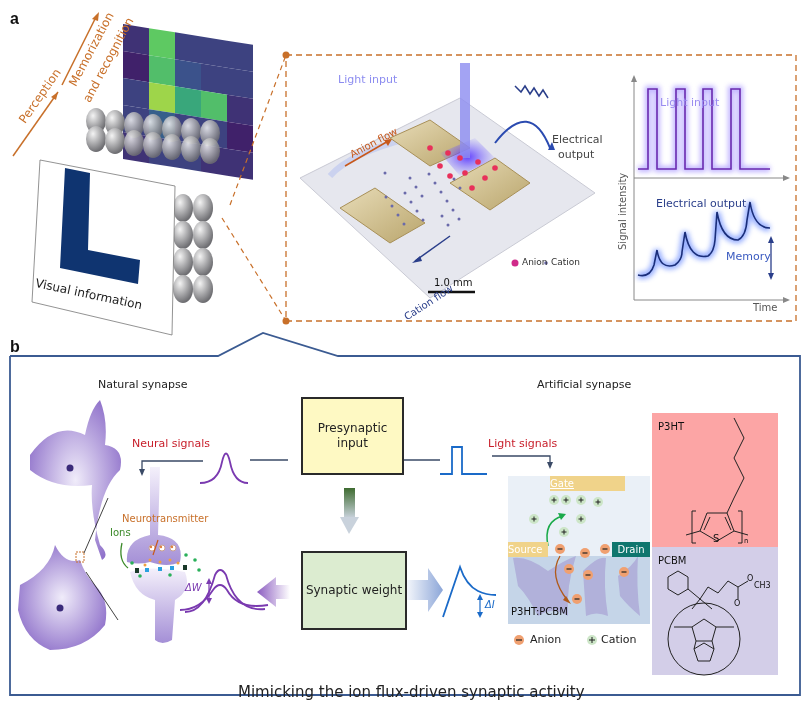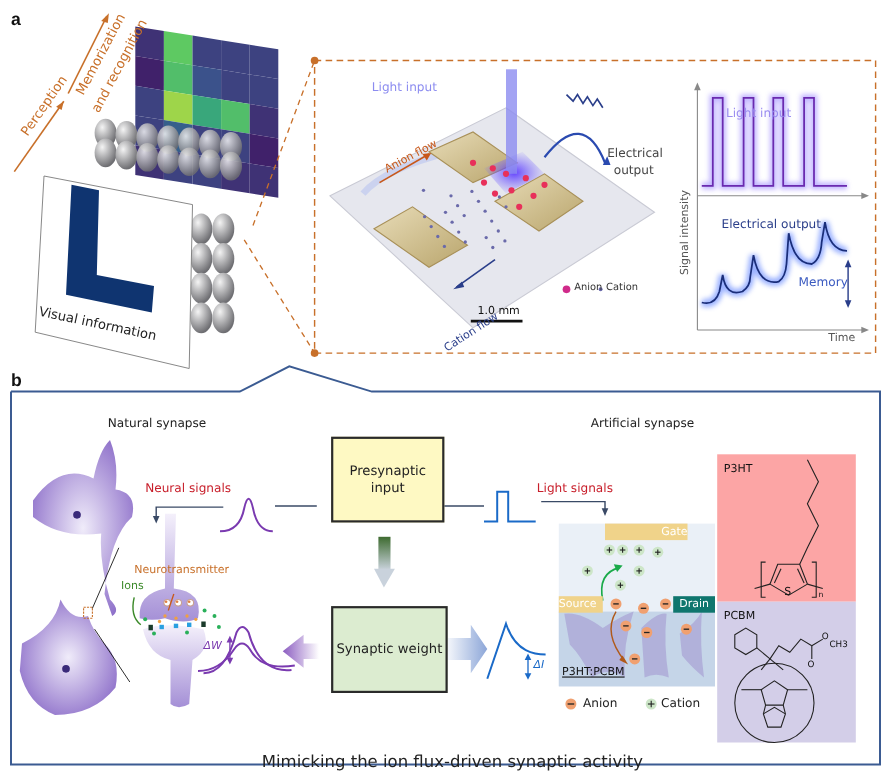--- a/index.html
+++ b/index.html
@@ -384,24 +384,24 @@
         <circle cx="116" cy="96" r="5" fill="#f0a070"></circle>
         <line x1="113.5" y1="96" x2="118.5" y2="96" stroke="#222" stroke-width="1.2"></line>
         <circle cx="69" cy="123" r="5" fill="#f0a070"></circle>
         <line x1="66.5" y1="123" x2="71.5" y2="123" stroke="#222" stroke-width="1.2"></line>
       </g>
     <path d="M40,70 Q35,45 55,40" stroke="#1aaa4a" stroke-width="1.5" fill="none"></path>
     <polygon points="58,38 50,37 53,44" fill="#1aaa4a"></polygon>
     <path d="M52,80 Q40,100 60,125" stroke="#b05a1a" stroke-width="1.3" fill="none"></path>
     <polygon points="63,128 55,124 58,120" fill="#b05a1a"></polygon>
   </svg>
-  <div class="abs" style="left:42px;top:0;width:75px;height:15px;background:#f0d38a;color:#fff;font-size:10px;text-align:right;line-height:15px;font-family:'DejaVu Sans',sans-serif;">Gate</div>
+  <div class="abs" style="left:42px;top:0;width:75px;height:15px;background:#f0d38a;color:#fff;font-size:10px;text-align:left;line-height:15px;font-family:'DejaVu Sans',sans-serif;text-decoration:underline;">Gate</div>
   <div class="abs" style="left:0;top:66px;width:40px;height:15px;background:#f0d38a;color:#fff;font-size:10px;line-height:15px;font-family:'DejaVu Sans',sans-serif;">Source</div>
   <div class="abs" style="left:104px;top:66px;width:38px;height:15px;background:#0f766e;color:#fff;font-size:10px;line-height:15px;text-align:center;font-family:'DejaVu Sans',sans-serif;">Drain</div>
-  <div class="t" style="left:3px;top:130px;font-size:10px;color:#111;text-decoration:underline;">P3HT:PCBM</div>
+  <div class="t" style="left:3px;top:130px;font-size:10px;color:#111;">P3HT:PCBM</div>
 </div>
 
 <svg width="811" height="705">
   <circle cx="519" cy="640" r="5" fill="#f0a070"></circle>
   <line x1="516" y1="640" x2="522" y2="640" stroke="#222" stroke-width="1.2"></line>
   <circle cx="592" cy="640" r="5" fill="#cde6c8"></circle>
   <line x1="589" y1="640" x2="595" y2="640" stroke="#222" stroke-width="1"></line>
   <line x1="592" y1="637" x2="592" y2="643" stroke="#222" stroke-width="1"></line>
 </svg>
 <div class="t" style="left:530px;top:633px;font-size:11px;color:#222;">Anion</div>

